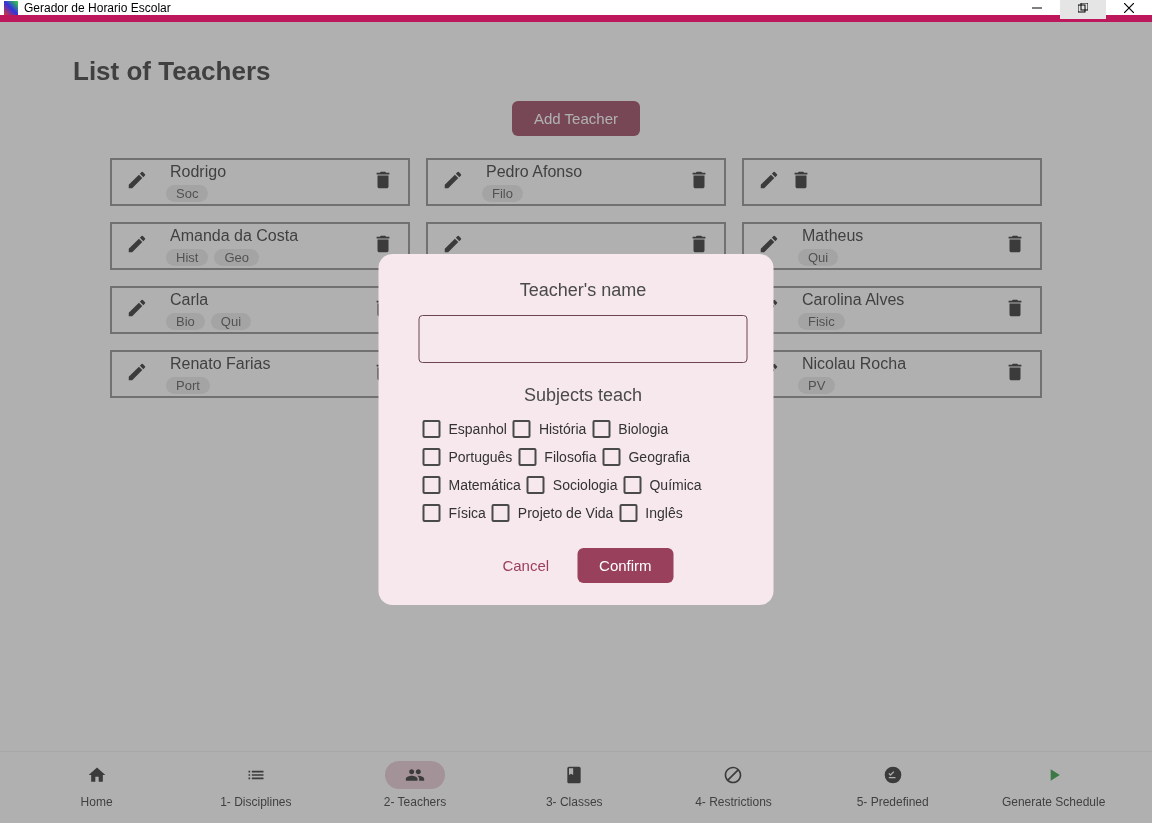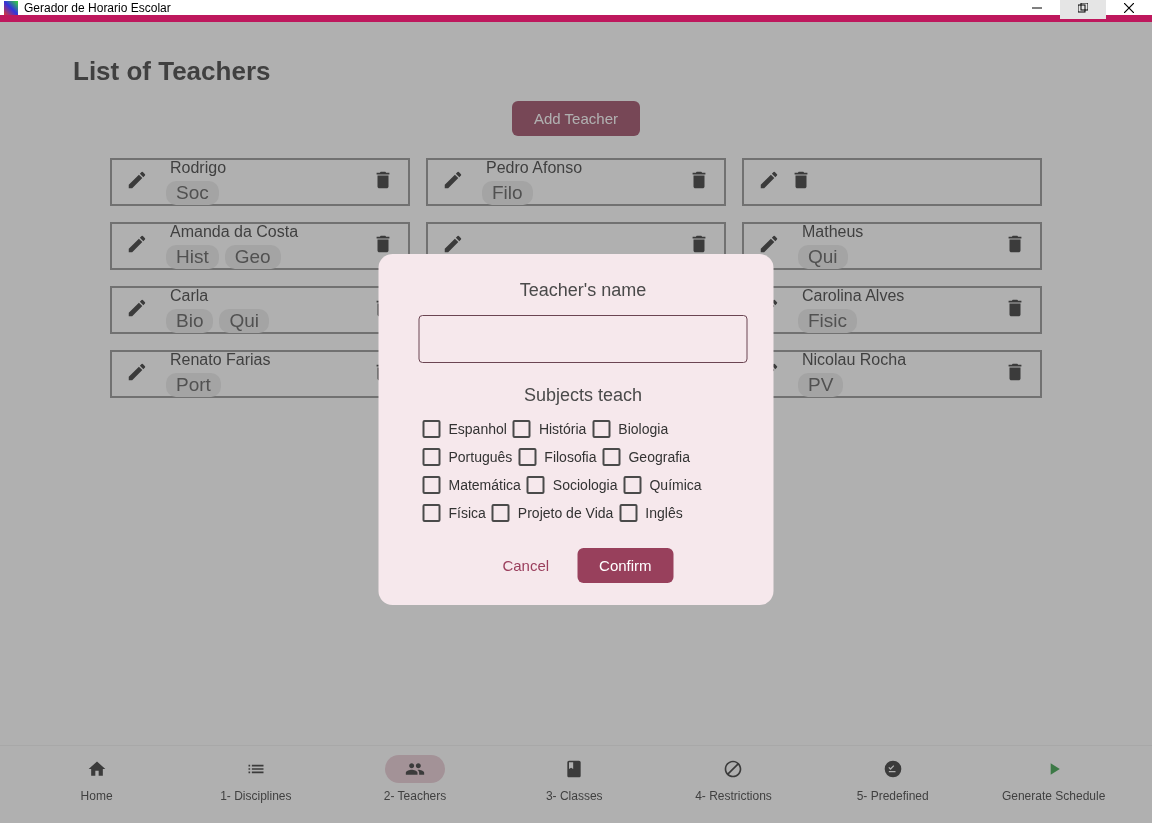--- a/index.html
+++ b/index.html
@@ -100,33 +100,33 @@
       padding-left: 12px;
     }
     .teacher-tags {
       display: flex;
       gap: 6px;
       padding-left: 8px;
     }
     .tag {
       background: #eaeaea;
       color: #525252;
-      font-size: 19px;
+      font-size: 13px;
       padding: 1px 10px;
       border-radius: 10px;
     }
     .icon-svg {
       width: 22px;
       height: 22px;
       fill: #2b2b2b;
     }
     
     .bottom-nav {
       position: absolute;
-      bottom: 12px;
+      bottom: 6px;
       left: 0;
       right: 0;
       height: 66px;
       background: #fff;
       border-top: 1px solid #f0f0f0;
       display: flex;
       align-items: center;
       justify-content: space-around;
       padding: 0 17px;
     }

